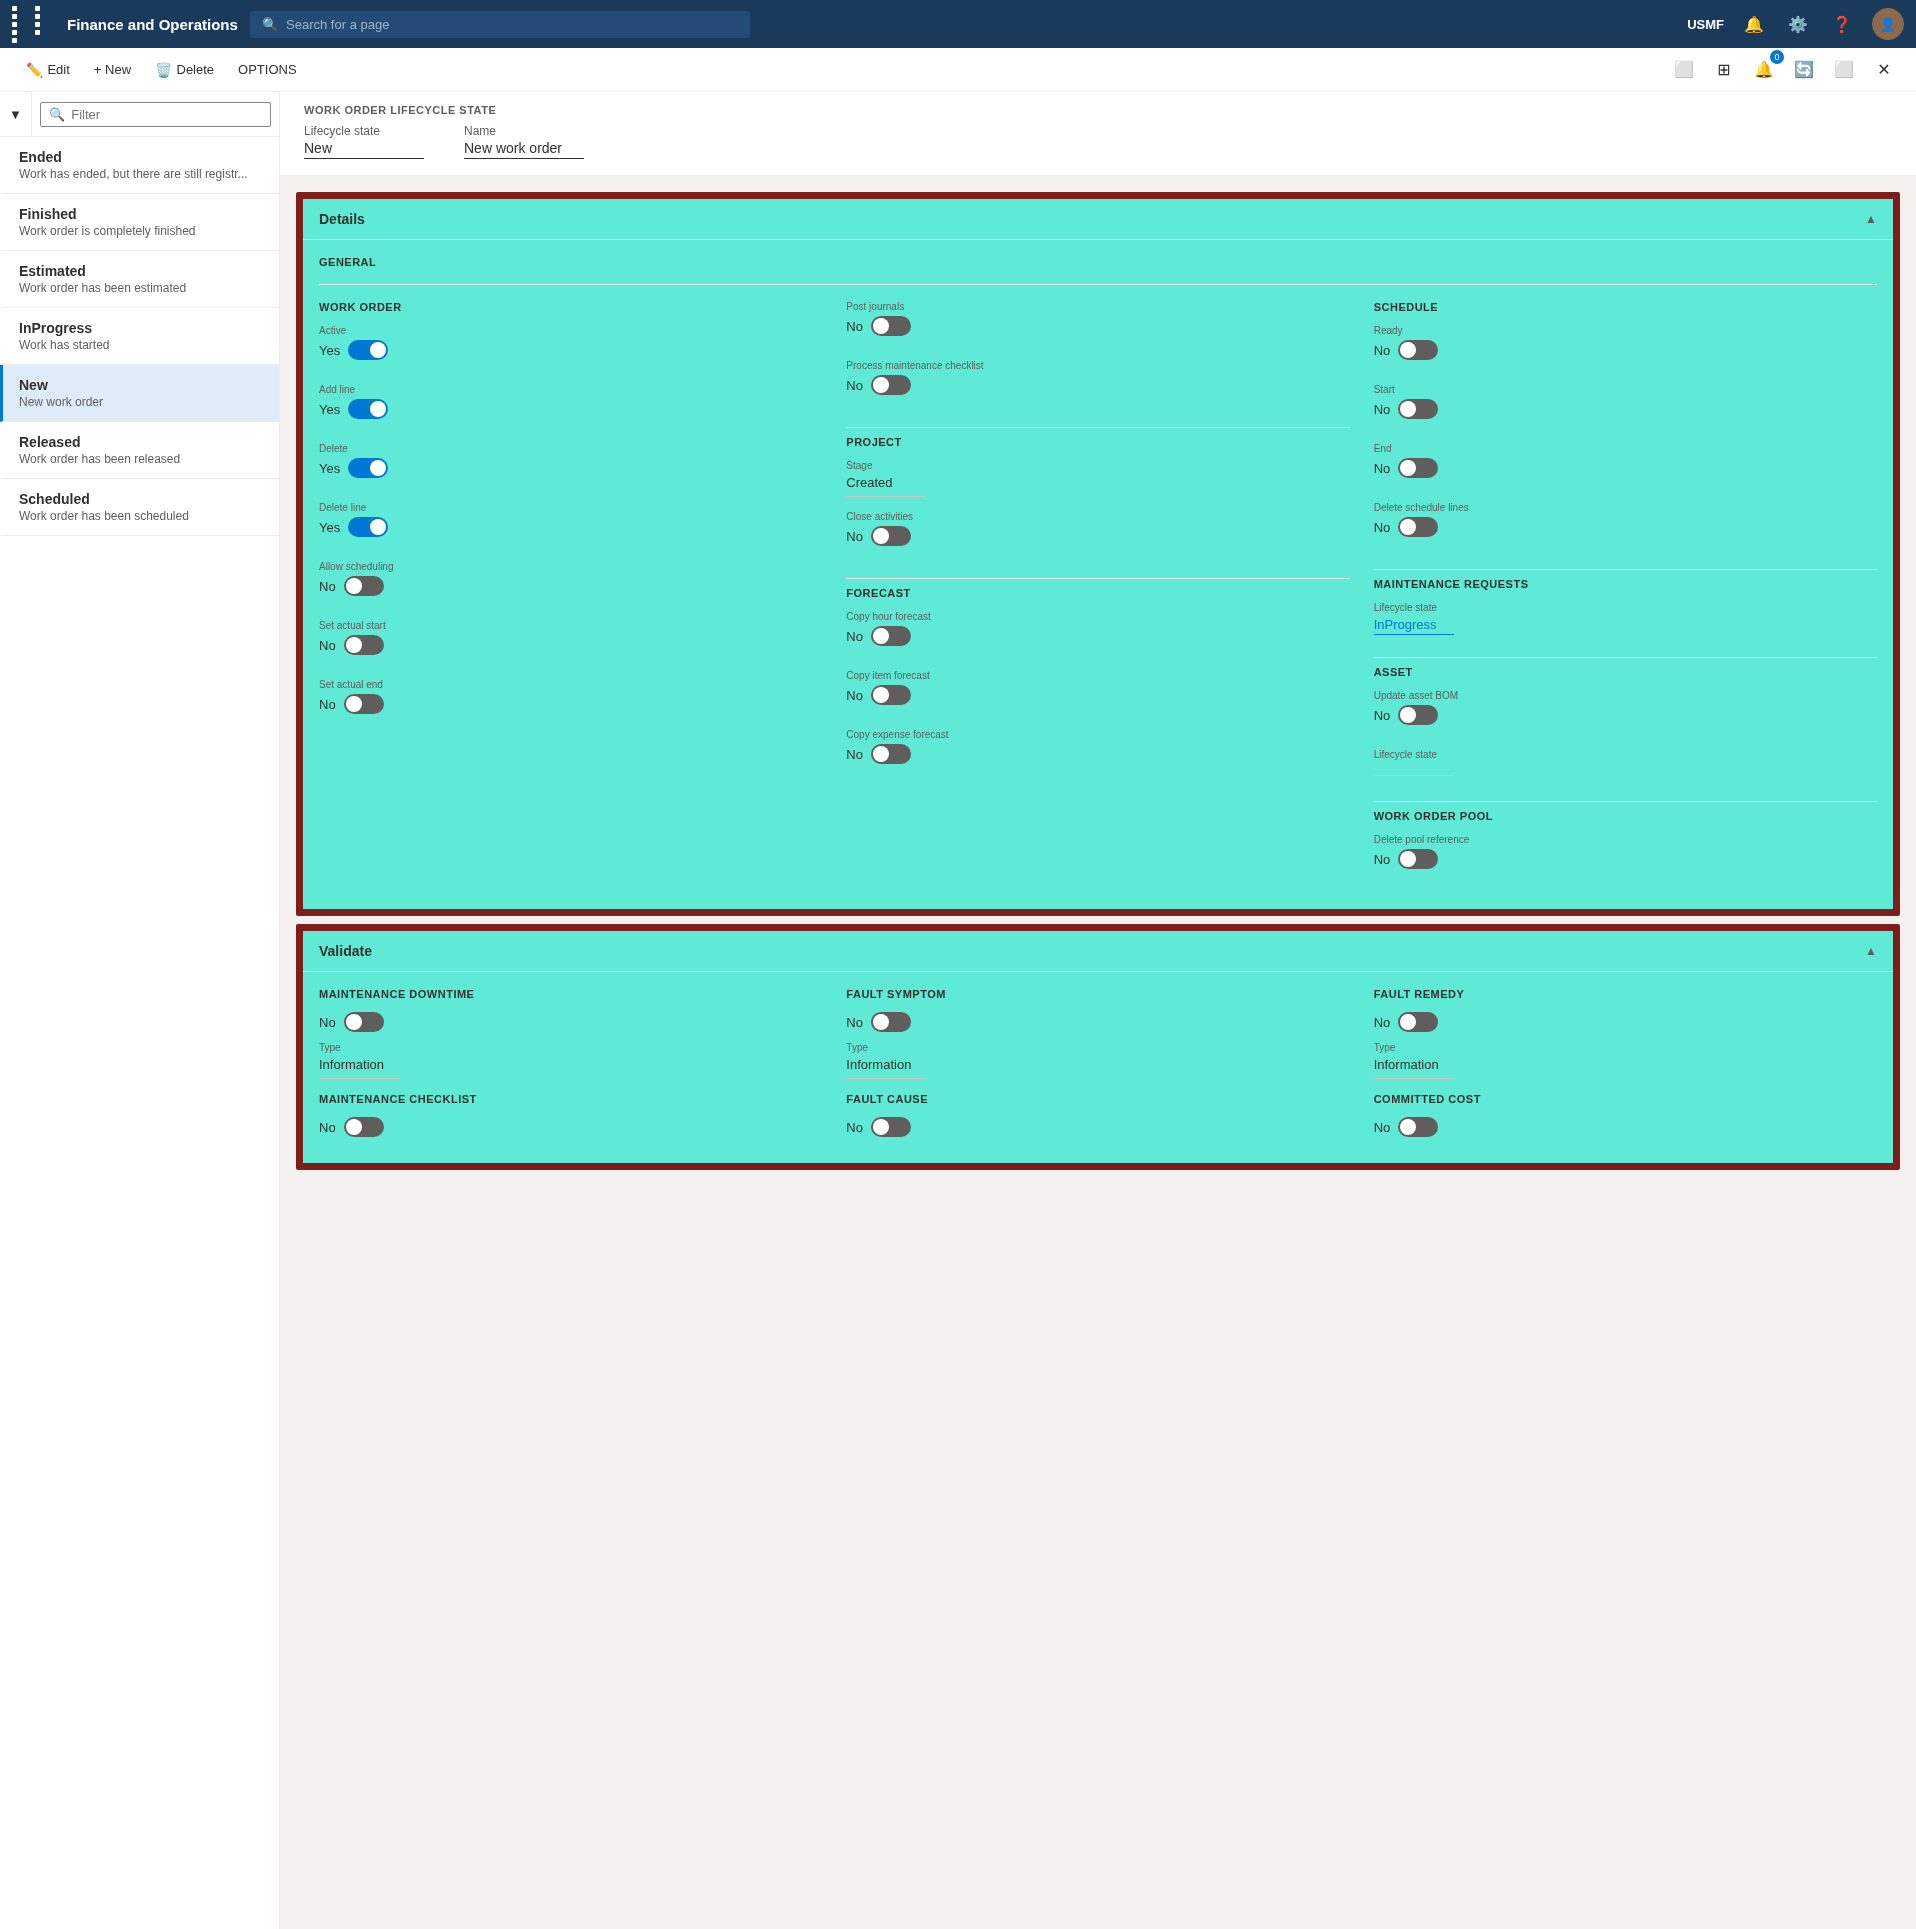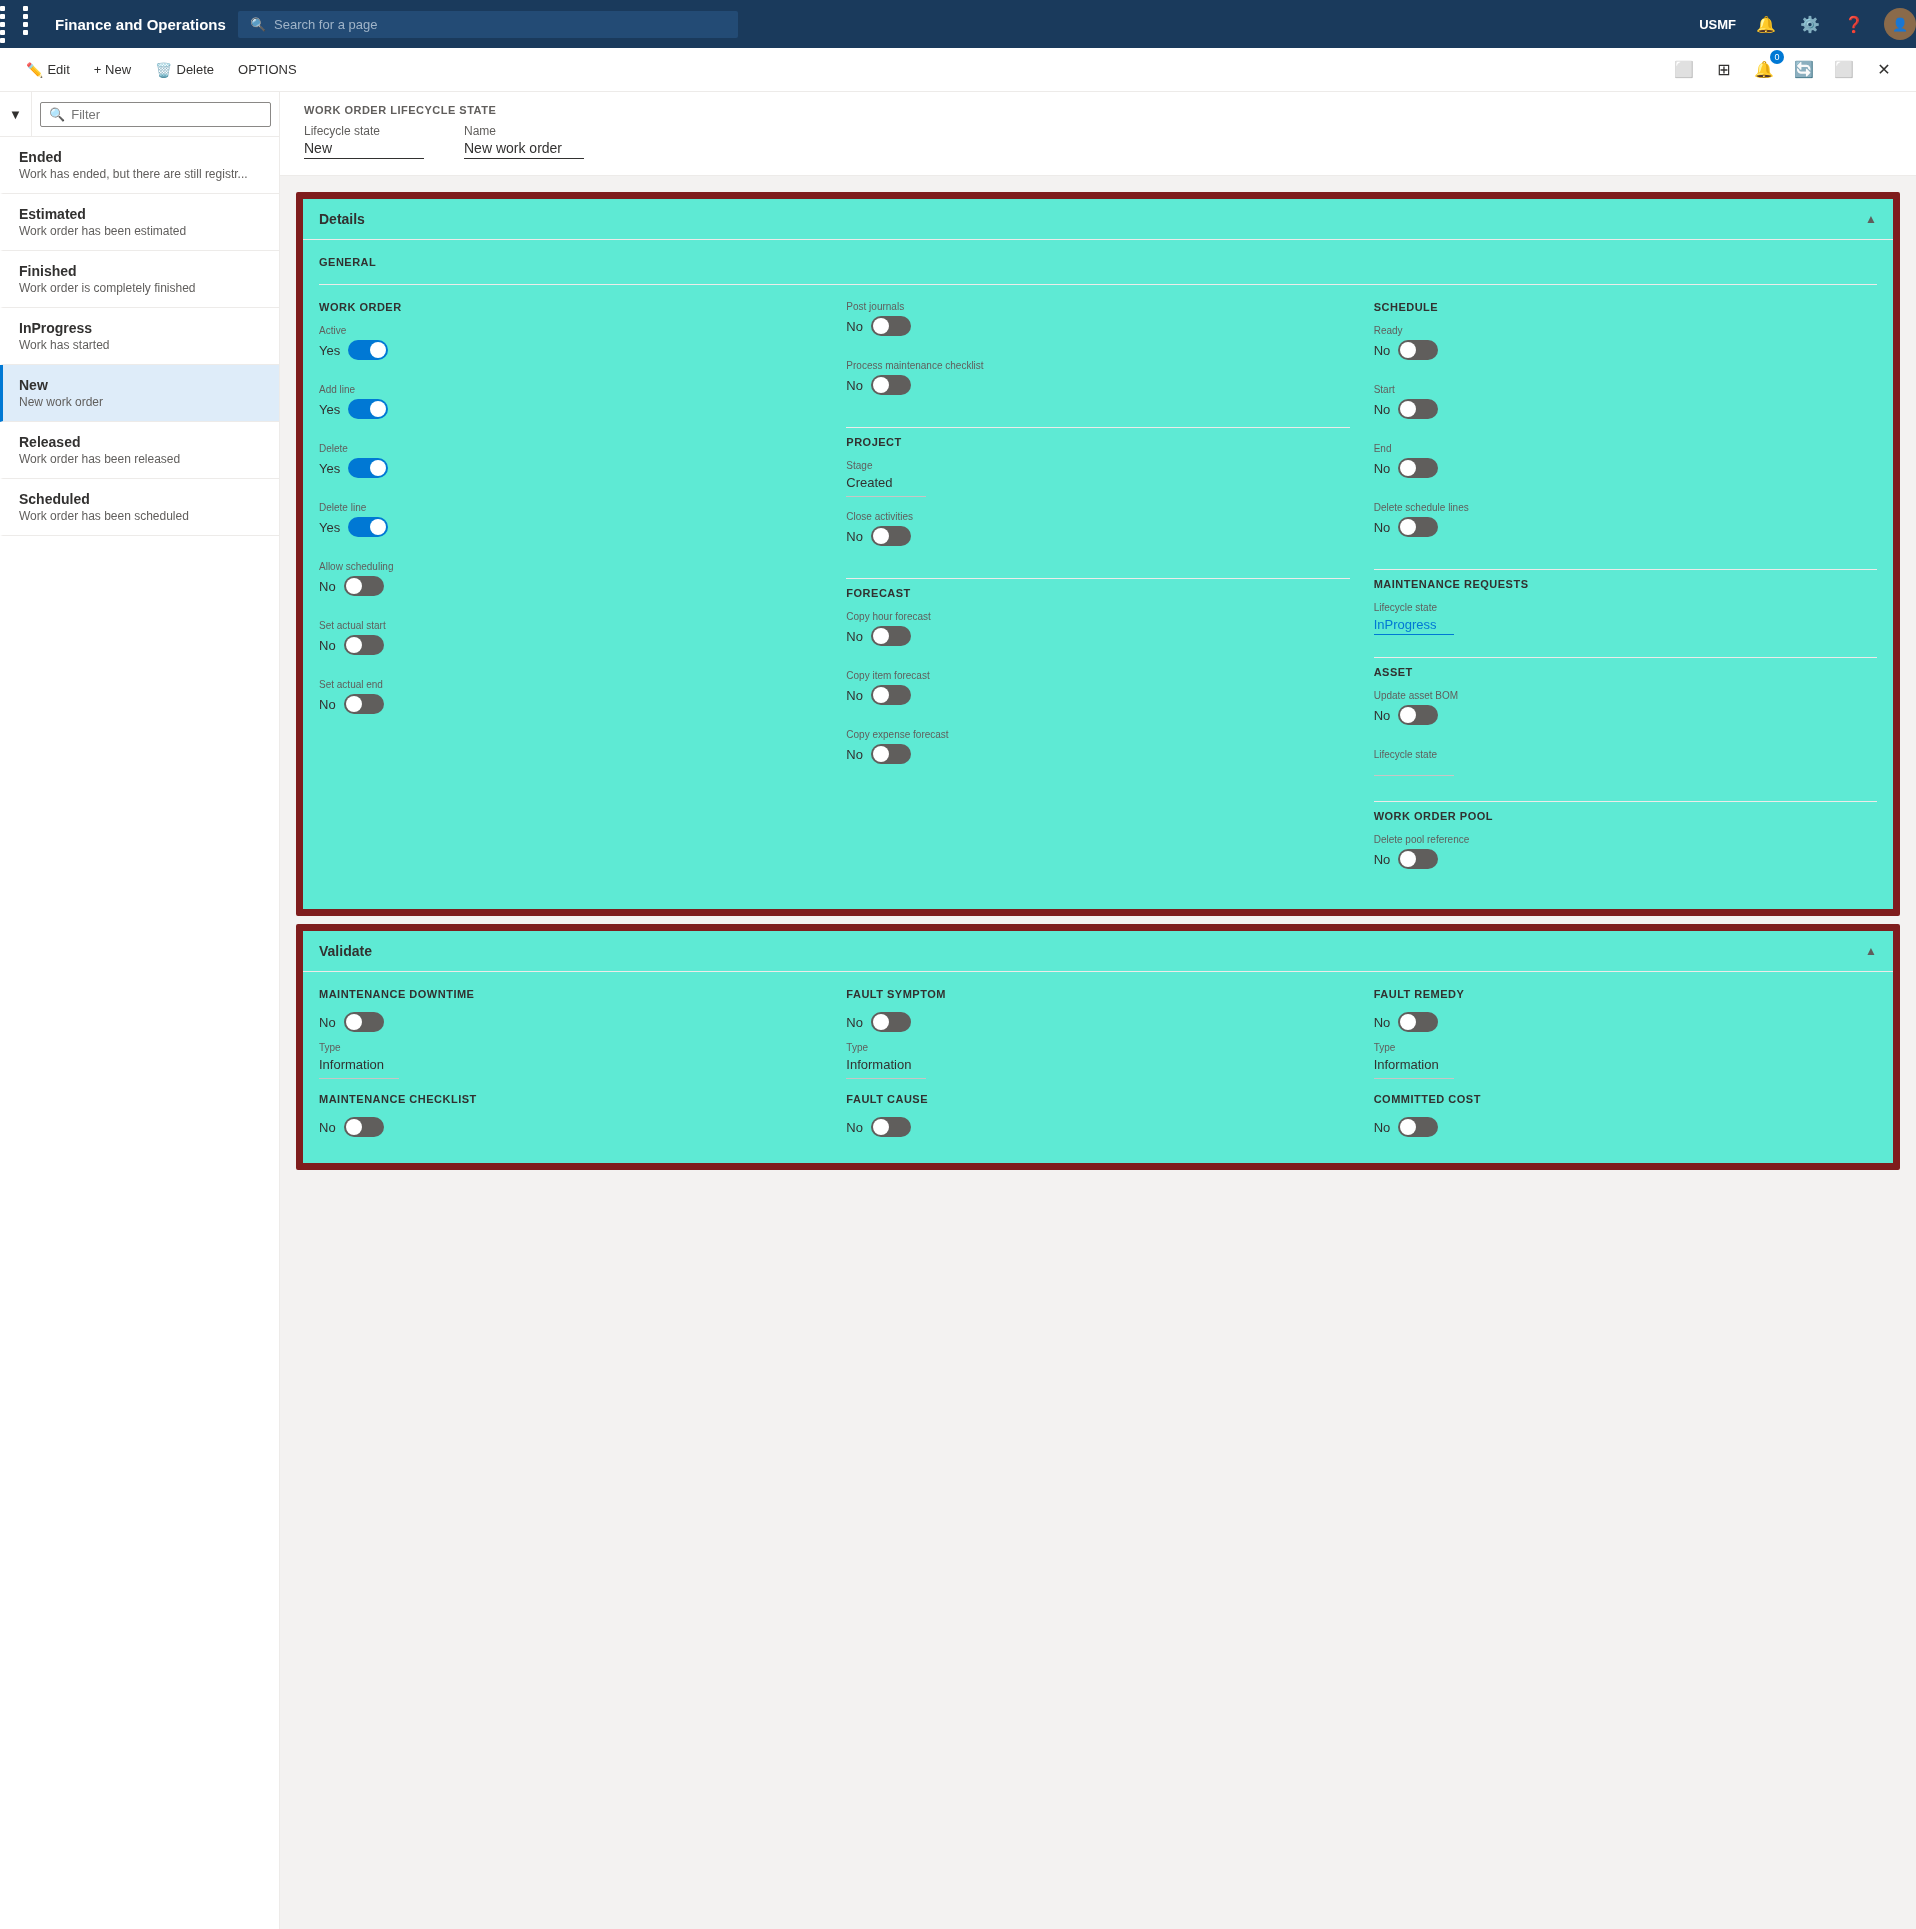--- a/index.html
+++ b/index.html
@@ -4,21 +4,21 @@
   <style>
     * { box-sizing: border-box; margin: 0; padding: 0; }
     body { font-family: 'Segoe UI', sans-serif; font-size: 13px; background: #f3f2f1; color: #323130; }
 
     
     .top-nav {
       background: #1a3a5c;
       height: 48px;
       display: flex;
       align-items: center;
-      padding: 0 0;
+      padding: 0 12px;
       gap: 12px;
       color: white;
     }
     .top-nav-grid { display: grid; grid-template-columns: 20px 20px; gap: 3px; cursor: pointer; }
     .top-nav-grid-dot { width: 5px; height: 5px; background: white; border-radius: 1px; }
     .top-nav-title { color: white; font-size: 15px; font-weight: 600; flex: none; }
     .top-nav-search {
       flex: 1;
       max-width: 500px;
       background: #234b75;
@@ -308,26 +308,26 @@
           <input type="text" style="border: none; outline: none; font-size: 13px; width: 100%;" placeholder="Filter">
         </div>
       </div>
     </div>
     <div class="sidebar-items">
       <div class="sidebar-item">
         <div class="sidebar-item-title">Ended</div>
         <div class="sidebar-item-desc">Work has ended, but there are still registr...</div>
       </div>
       <div class="sidebar-item">
+        <div class="sidebar-item-title">Finished</div>
+        <div class="sidebar-item-desc">Work order is completely finished</div>
+      </div>
+      <div class="sidebar-item">
         <div class="sidebar-item-title">Estimated</div>
         <div class="sidebar-item-desc">Work order has been estimated</div>
-      </div>
-      <div class="sidebar-item">
-        <div class="sidebar-item-title">Finished</div>
-        <div class="sidebar-item-desc">Work order is completely finished</div>
       </div>
       <div class="sidebar-item">
         <div class="sidebar-item-title">InProgress</div>
         <div class="sidebar-item-desc">Work has started</div>
       </div>
       <div class="sidebar-item active">
         <div class="sidebar-item-title">New</div>
         <div class="sidebar-item-desc">New work order</div>
       </div>
       <div class="sidebar-item">

